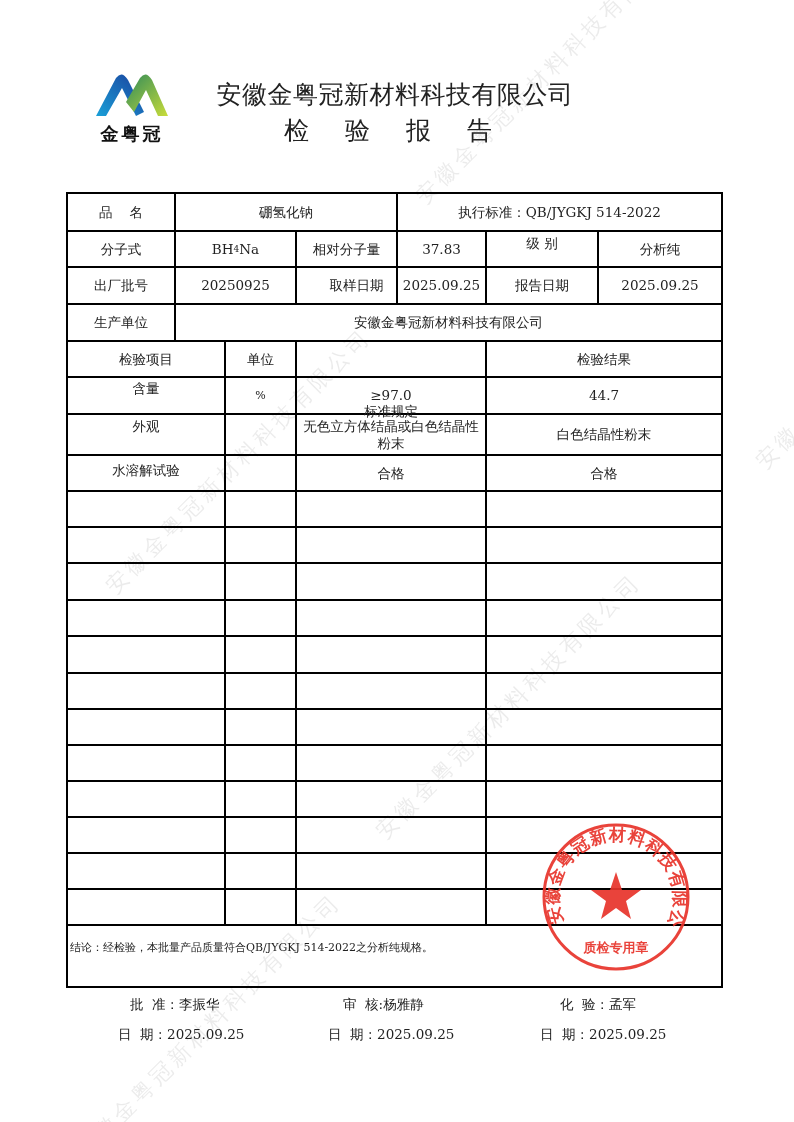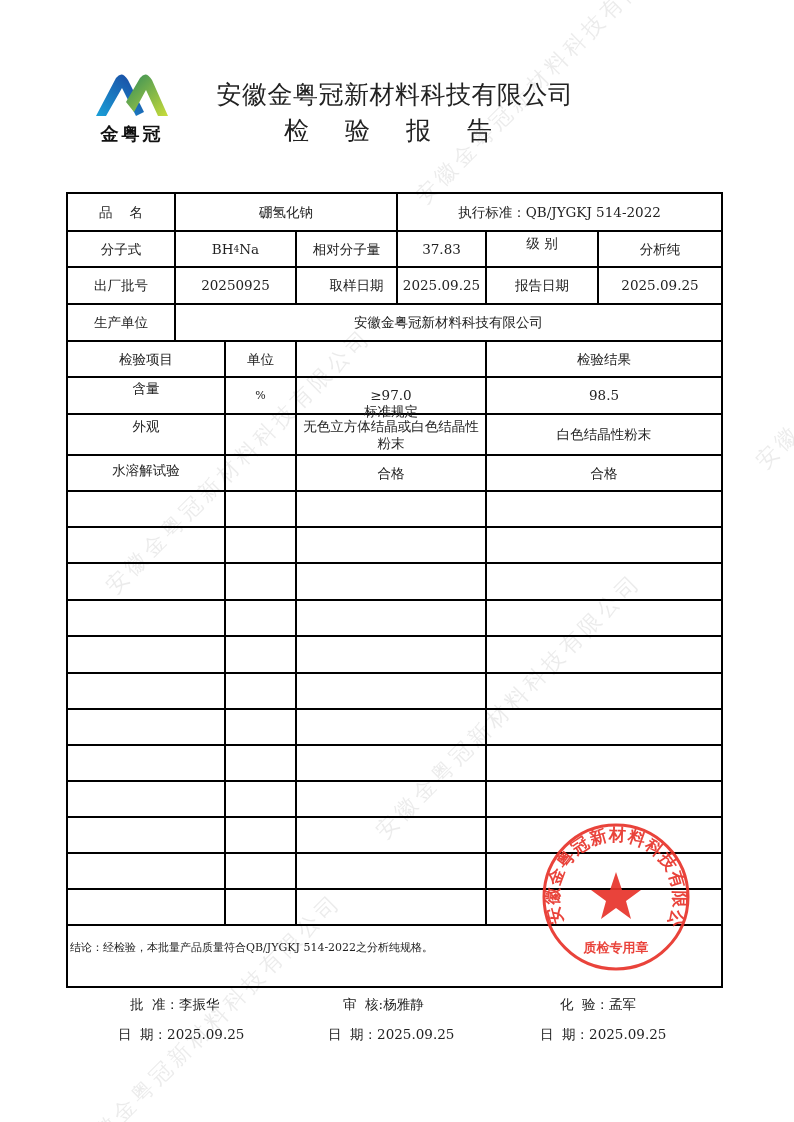--- a/index.html
+++ b/index.html
@@ -117,21 +117,21 @@
 <div class="cell" style="left:176px;top:305px;width:545px;height:35px;">安徽金粤冠新材料科技有限公司</div>
 
 <div class="cell" style="left:68px;top:342px;width:156px;height:34px;">检验项目</div>
 <div class="cell" style="left:226px;top:342px;width:69px;height:34px;">单位</div>
 <div class="cell" style="left:297px;top:342px;width:188px;height:50px;margin-top:44px;">标准规定</div>
 <div class="cell" style="left:487px;top:342px;width:234px;height:34px;">检验结果</div>
 
 <div class="cell" style="left:68px;top:378px;width:156px;height:20px;">含量</div>
 <div class="cell" style="left:226px;top:378px;width:69px;height:35px;font-size:11px;">%</div>
 <div class="cell" style="left:297px;top:378px;width:188px;height:35px;">≥97.0</div>
-<div class="cell" style="left:487px;top:378px;width:234px;height:35px;">98.5</div>
+<div class="cell" style="left:487px;top:378px;width:234px;height:35px;">44.7</div>
 
 <div class="cell" style="left:68px;top:415px;width:156px;height:23px;">外观</div>
 <div class="cell" style="left:226px;top:415px;width:69px;height:39px;"></div>
 <div class="cell" style="left:303px;top:415px;width:176px;height:39px;">无色立方体结晶或白色结晶性粉末</div>
 <div class="cell" style="left:487px;top:415px;width:234px;height:39px;">白色结晶性粉末</div>
 
 <div class="cell" style="left:68px;top:456px;width:156px;height:28px;justify-content:center;border-radius:14px;">水溶解试验</div>
 <div class="cell" style="left:226px;top:456px;width:69px;height:34px;"></div>
 <div class="cell" style="left:297px;top:456px;width:188px;height:34px;">合格</div>
 <div class="cell" style="left:487px;top:456px;width:234px;height:34px;">合格</div>

